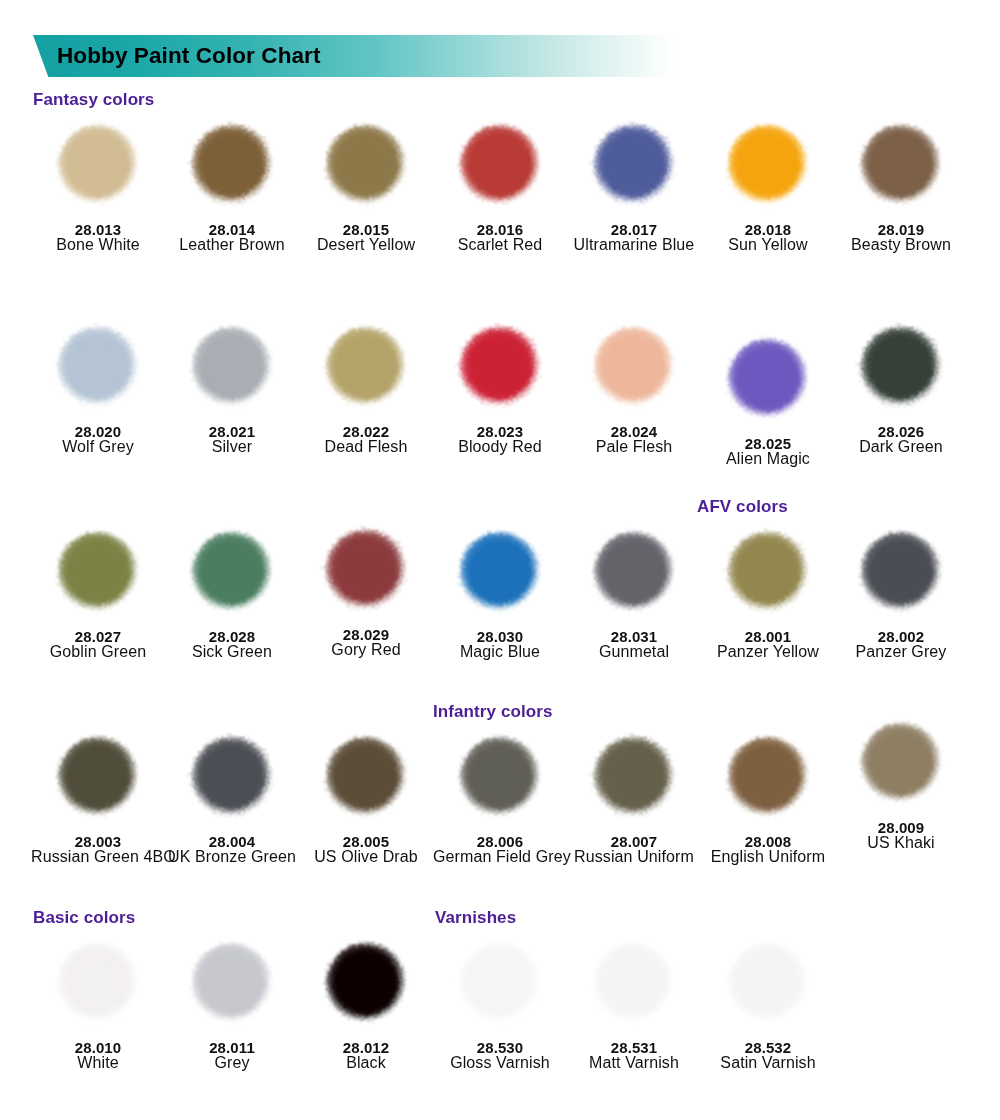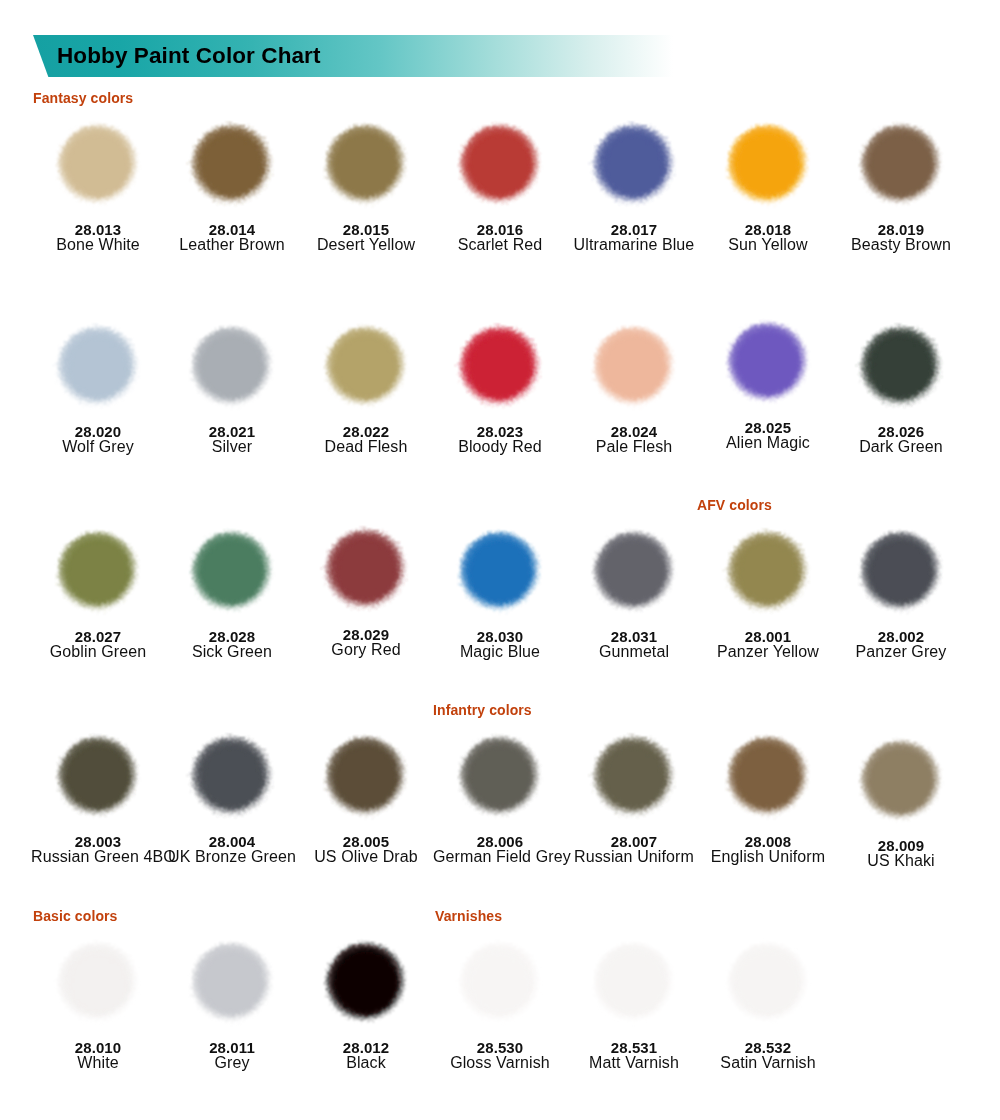--- a/index.html
+++ b/index.html
@@ -47,23 +47,23 @@
     font-size: 22.5px;
     font-weight: bold;
     color: #000000;
     letter-spacing: 0.1px;
     white-space: nowrap;
   }
 
   
   .section-head {
     position: absolute;
-    font-size: 14px;
+    font-size: 17px;
     font-weight: bold;
-    color: #c2410c;
+    color: #4c1d95;
     white-space: nowrap;
     letter-spacing: 0.1px;
   }
 
   
   .swatch {
     position: absolute;
     width: 134px;
     text-align: center;
   }
@@ -358,21 +358,21 @@
               </radialGradient>
             </defs>
             <circle cx="50" cy="49" r="40" fill="url(#g11)" filter="url(#spray3)"></circle>
             <circle cx="50" cy="49" r="31" fill="#eeb79c" opacity="0.95" filter="url(#spray3)"></circle>
           </svg>
         </div>
       </div>
       <div class="code">28.024</div>
       <div class="pname">Pale Flesh</div>
     </div>
-    <div class="swatch" style="left: 701px; top: 308px;">
+    <div class="swatch" style="left: 701px; top: 324px;">
       <div class="blob-wrap">
         <div class="blob">
           <svg viewBox="0 0 100 100" xmlns="http://www.w3.org/2000/svg">
             <defs>
               <radialGradient id="g12" cx="48%" cy="46%" r="52%">
                 <stop offset="0%" stop-color="#6e59bf" stop-opacity="1"></stop>
                 <stop offset="58%" stop-color="#6e59bf" stop-opacity="1"></stop>
                 <stop offset="78%" stop-color="#6e59bf" stop-opacity="0.92"></stop>
                 <stop offset="90%" stop-color="#6e59bf" stop-opacity="0.55"></stop>
                 <stop offset="100%" stop-color="#6e59bf" stop-opacity="0"></stop>
@@ -673,21 +673,21 @@
               </radialGradient>
             </defs>
             <circle cx="50" cy="49" r="40" fill="url(#g26)" filter="url(#spray3)"></circle>
             <circle cx="50" cy="49" r="31" fill="#7d6040" opacity="0.95" filter="url(#spray3)"></circle>
           </svg>
         </div>
       </div>
       <div class="code">28.008</div>
       <div class="pname">English Uniform</div>
     </div>
-    <div class="swatch" style="left: 834px; top: 726px;">
+    <div class="swatch" style="left: 834px; top: 708px;">
       <div class="blob-wrap">
         <div class="blob">
           <svg viewBox="0 0 100 100" xmlns="http://www.w3.org/2000/svg">
             <defs>
               <radialGradient id="g27" cx="48%" cy="46%" r="52%">
                 <stop offset="0%" stop-color="#8e7f64" stop-opacity="1"></stop>
                 <stop offset="58%" stop-color="#8e7f64" stop-opacity="1"></stop>
                 <stop offset="78%" stop-color="#8e7f64" stop-opacity="0.92"></stop>
                 <stop offset="90%" stop-color="#8e7f64" stop-opacity="0.55"></stop>
                 <stop offset="100%" stop-color="#8e7f64" stop-opacity="0"></stop>

